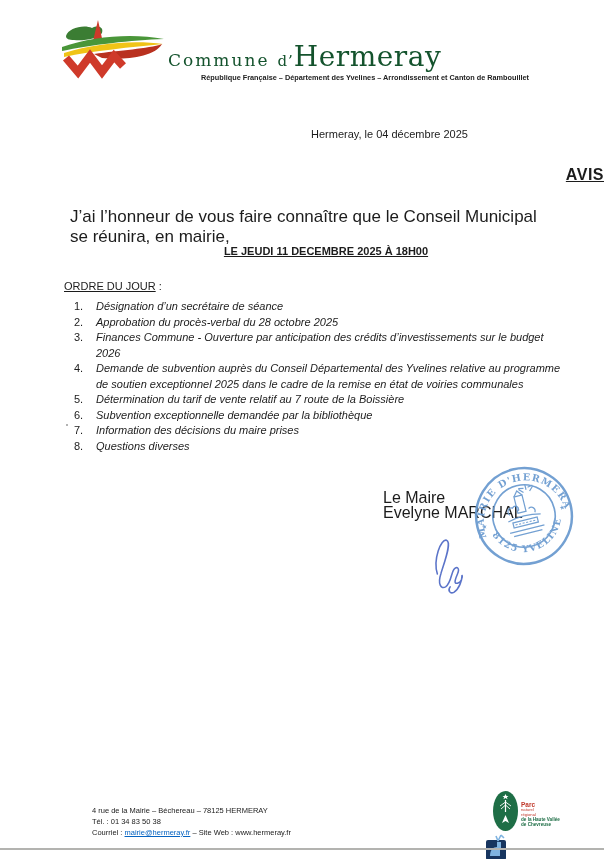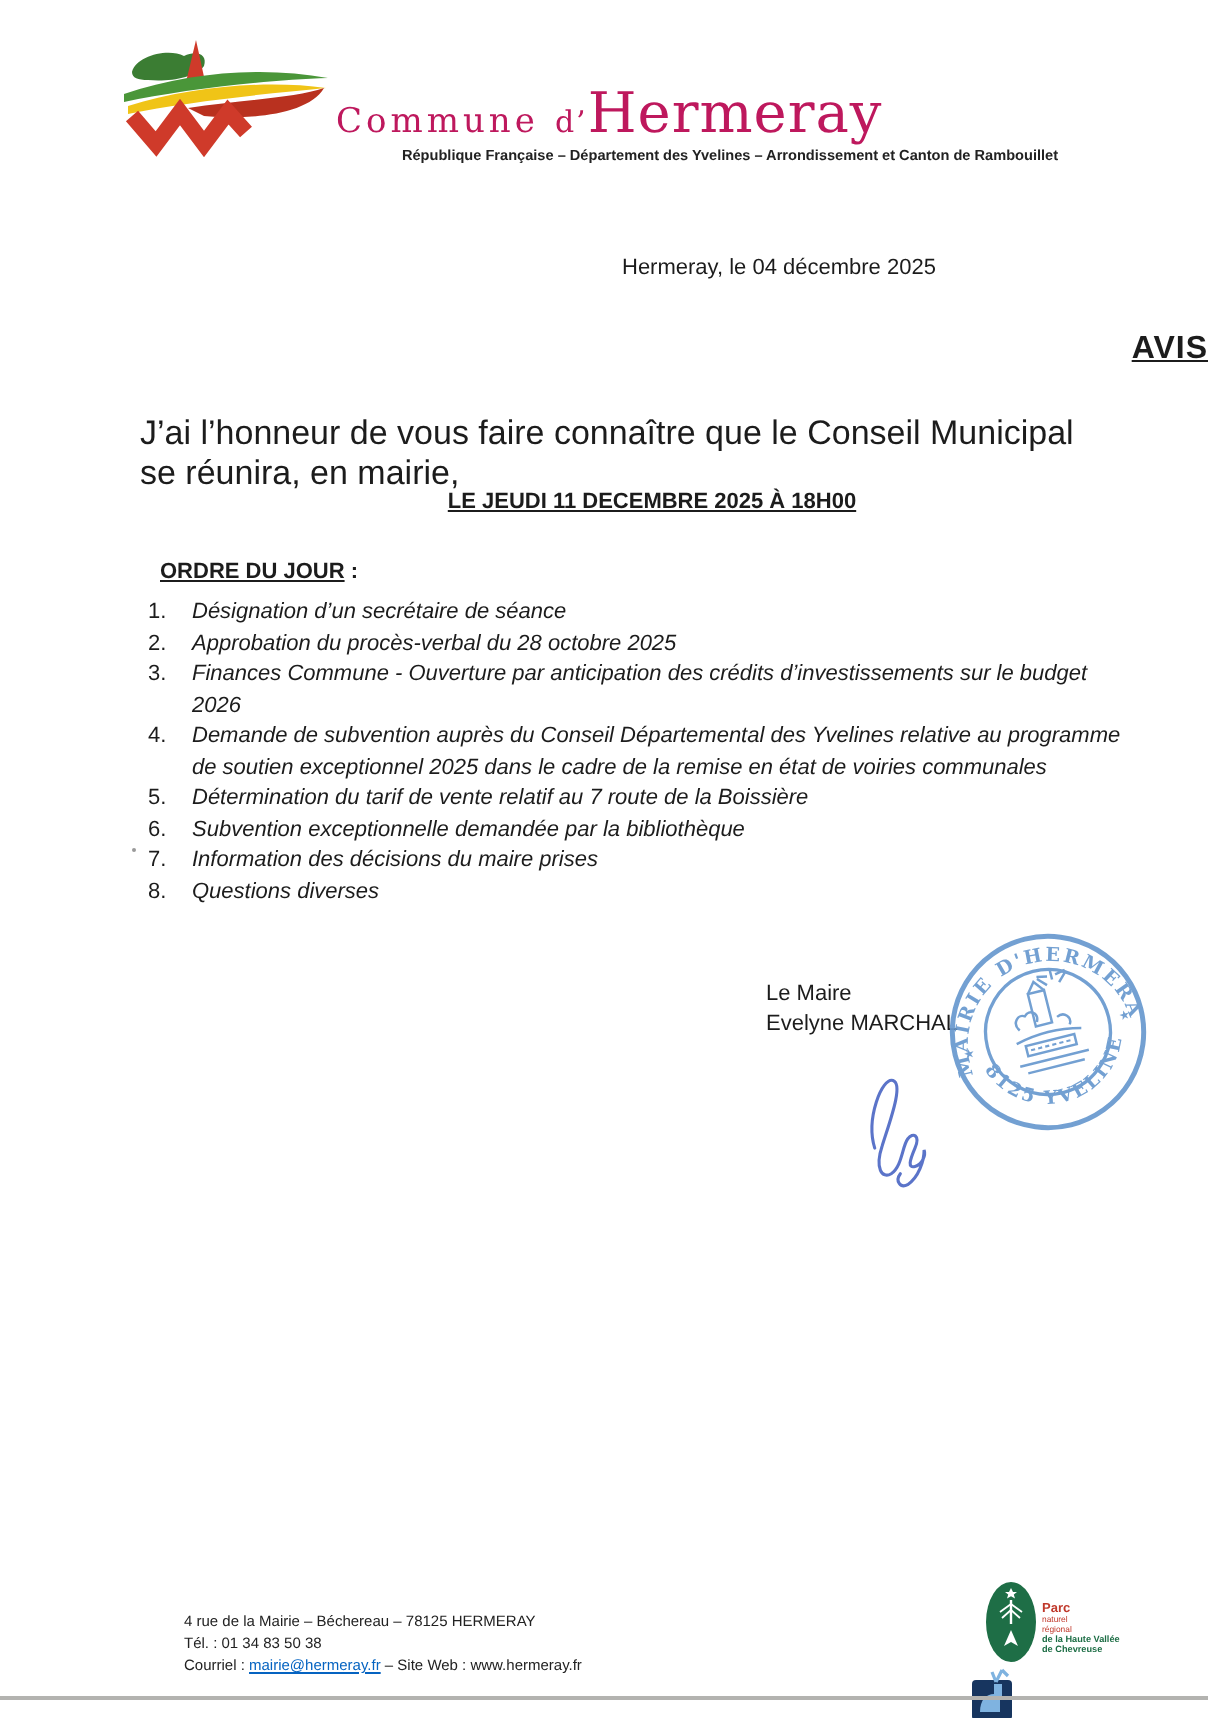--- a/index.html
+++ b/index.html
@@ -6,45 +6,45 @@
   html,body { background:#ffffff; }
   .page {
     position:relative; width:604px; height:859px; background:#ffffff;
     font-family:"Liberation Sans", sans-serif; color:#1c1c1c; overflow:hidden;
     margin:0 auto;
   }
 
   
   .logo-commune { position:absolute; left:60px; top:16px; width:110px; height:72px; }
   .header-title { position:absolute; left:168px; top:40px; width:300px; white-space:nowrap;
-    font-family:"DejaVu Serif", serif; color:#be185d; }
+    font-family:"DejaVu Serif", serif; color:#14532d; }
   .header-title .t-small { font-size:17px; letter-spacing:2px; }
   .header-title .t-apos  { font-size:15px; letter-spacing:1px; margin-left:8px; }
   .header-title .t-big   { font-size:28px; letter-spacing:0.5px; }
   .header-subtitle { position:absolute; left:160px; top:73px; width:330px; text-align:center;
     font-size:7.3px; font-weight:bold; color:#222;margin-left:40px; }
 
   
   .dateline { position:absolute; left:311px; top:128px; font-size:11px; }
   .avis-title { position:absolute; left:0; top:166px; width:604px; text-align:right;
     font-size:16px; font-weight:bold; text-decoration:underline; letter-spacing:0.5px; }
   .intro { position:absolute; left:70px; top:207px; width:480px; font-size:17px; }
   .meeting-line { position:absolute; left:0; top:245px; width:604px; text-align:center;
     font-size:11px; font-weight:bold;margin-left:24px; }
   .meeting-line span { text-decoration:underline; }
-  .agenda-heading { position:absolute; left:80px; top:280px; font-size:11px; font-weight:bold; }
+  .agenda-heading { position:absolute; left:64px; top:280px; font-size:11px; font-weight:normal; }
   .agenda-heading .uln { text-decoration:underline; }
   .agenda-list { position:absolute; left:74px; top:299px; width:492px; font-size:11px; line-height:15.5px; }
   .agenda-row { display:flex; }
   .agenda-num { flex:none; width:22px; }
   .agenda-text { width:470px;font-style:italic; }
   .speck { position:absolute; left:66px; top:424px; width:2px; height:2px; background:#9a9a9a; border-radius:50%; }
 
   
-  .sign-block { position:absolute; left:383px; top:490px; font-size:11px; line-height:15px; }
+  .sign-block { position:absolute; left:383px; top:490px; font-size:16px; line-height:15px; }
   .stamp-wrap { position:absolute; left:472px; top:464px; width:104px; height:104px;
     transform:rotate(-14deg); opacity:0.92; }
   .signature-svg { position:absolute; left:428px; top:532px; width:48px; height:64px; }
 
   
   .footer-text { position:absolute; left:72px; top:805px; font-size:7.5px; line-height:11px; color:#222;margin-left:20px; }
   .footer-text a { color:#0563C1; text-decoration:underline; cursor:pointer; }
   .logo-rt { position:absolute; left:388px; top:812px; display:flex; align-items:center; }
   .rt-text { text-align:left; font-weight:bold; font-family:"Liberation Sans", sans-serif; }
   .rt-line1 { font-size:12px; color:#17355f; letter-spacing:0.6px;margin-top:48px; }

